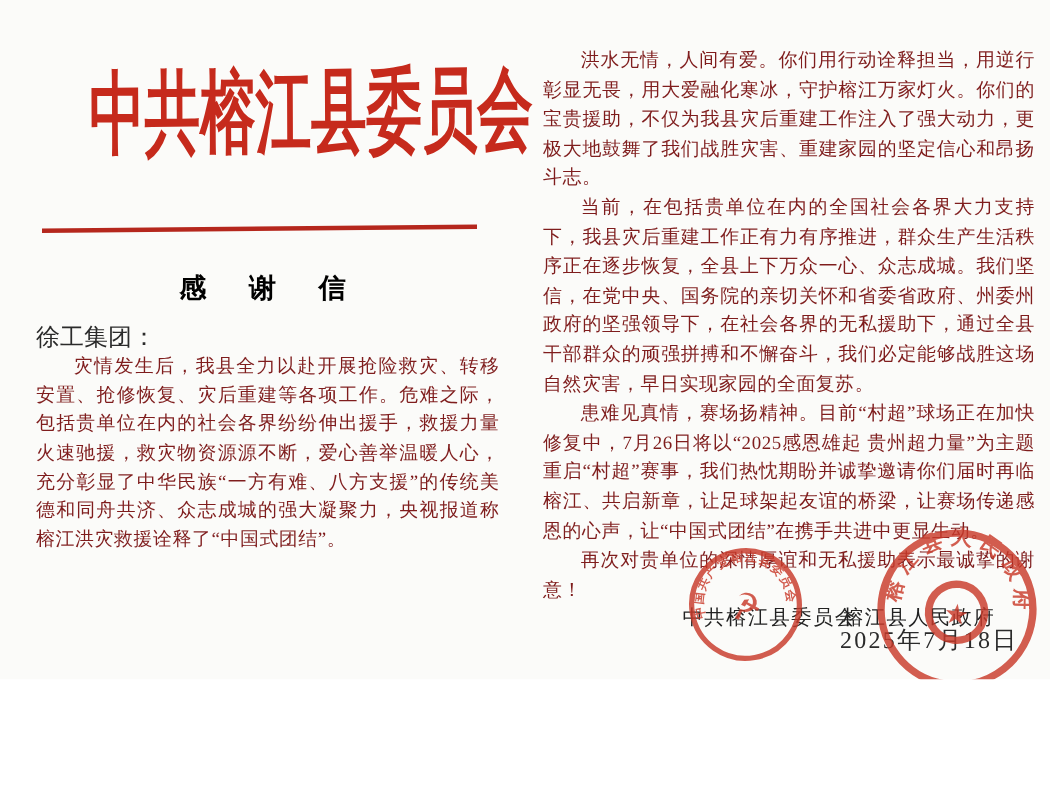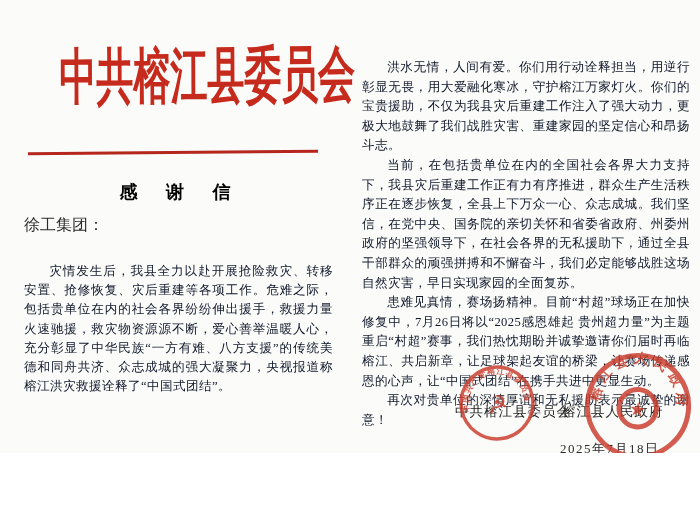--- a/index.html
+++ b/index.html
@@ -25,33 +25,33 @@
     background:#b5271d; transform:rotate(-.5deg);
   }
   .doc-title{
     position:absolute; top:180px; left:0; width:350px;
     text-align:center; font-size:18px; font-weight:bold;
     letter-spacing:12px; text-indent:12px; color:#000000;
   }
   .salutation{position:absolute; top:215px; left:24px; font-size:16px;}
   .body{
     position:absolute; text-align:justify; font-size:12.6px;
-    letter-spacing:.4px; color:#0f172a;margin-top:27px;
+    letter-spacing:.4px; color:#7f1d1d;
   }
   .body p{margin:0; text-indent:2em;}
   .body-left{top:235px; left:24px; width:309px; line-height:19.2px;}
   .body-right{top:31px; left:7px; width:328px; line-height:19.6px;}
   .pagenum{position:absolute; font-size:11.5px; letter-spacing:2px; color:#333;}
   .pagenum-1{top:476px; left:282px;}
   .pagenum-2{top:485px; left:2px;}
 
   .sig{position:absolute; font-size:13.5px; letter-spacing:1px; color:#222;}
   .sig-1{top:403px; left:100px;}
   .sig-2{top:403px; left:207px;}
-  .sig-date{position:absolute; top:440px; left:205px; font-size:13px; letter-spacing:1.5px;}
+  .sig-date{position:absolute; top:417px; left:205px; font-size:16px; letter-spacing:1.5px;}
 
   .seal{position:absolute; opacity:.82;}
   .seal-party{top:364px; left:103px; width:78px; height:78px; transform:rotate(-10deg);}
   .seal-gov{top:351px; left:228px; width:110px; height:110px; transform:rotate(7deg);}
   .seal svg{width:100%; height:100%;}
   .seal .ring{fill:none; stroke:#c93a2a; stroke-width:4.5;}
   .seal .ringtext{fill:#c93a2a; font-family:"Liberation Serif",serif; font-weight:bold;}
   .seal .emblem{fill:#c93a2a; font-family:"DejaVu Sans",sans-serif;}
 
   .footer-line{position:absolute; left:2px; width:311px; height:1.5px; background:#4a4a4a;}

